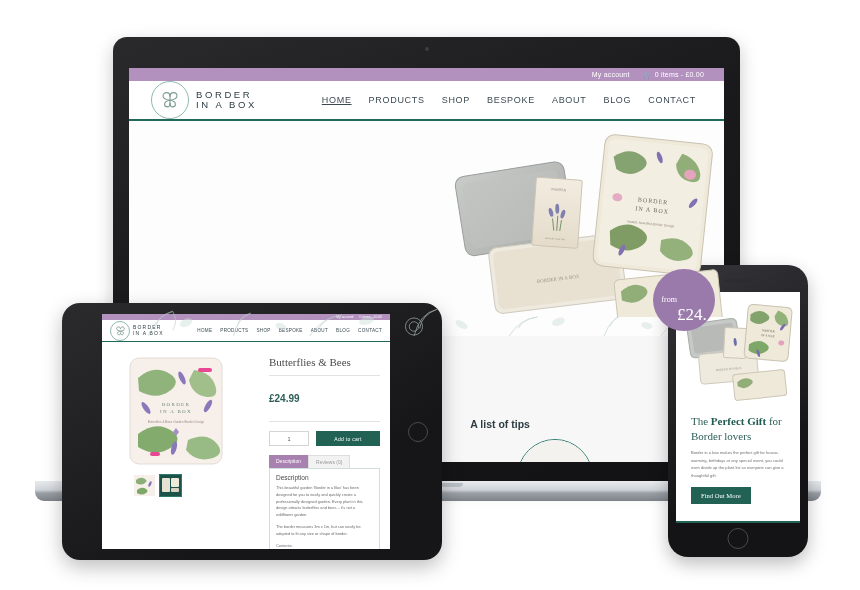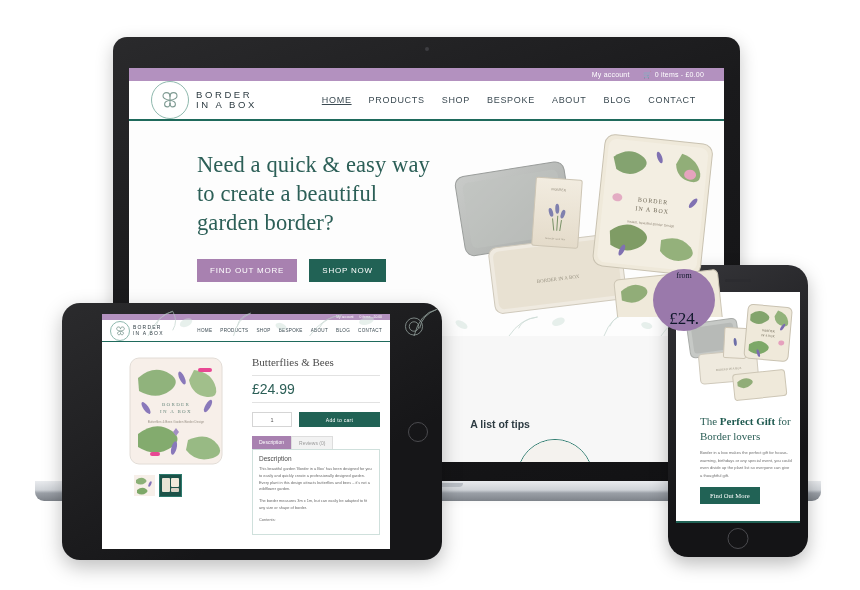--- a/index.html
+++ b/index.html
@@ -61,21 +61,21 @@
   .hero-h1{ font-family:"Liberation Serif", serif; color:#2c5f57; font-size:22.5px;
             line-height:1.28; letter-spacing:.1px;}
   .hero-btns{ margin-top:22px; display:flex; gap:12px;}
   .btn{ font-size:8px; letter-spacing:.8px; padding:7px 13px; color:#fff; border:0; display:inline-block;}
   .btn.purple{ background:#a881b0; }
   .btn.green{ background:#216255; }
 
   .hero-shot{ position:absolute; right:-6px; top:6px; width:290px; height:190px; z-index:2;}
   .price-bubble{
     position:absolute; right:15px; bottom:-14px; width:62px; height:62px; border-radius:50%;
-    background:#9a79ab; color:#0f172a; display:flex; flex-direction:column;
+    background:#9a79ab; color:#ffffff; display:flex; 
     align-items:center; justify-content:center; z-index:4;
     font-family:"Liberation Serif", serif;
   }
   .price-bubble .pb-from{ font-size:8px; line-height:1; }
   .price-bubble .pb-val{ font-size:17px; line-height:1.1;margin-top:30px; }
 
   .leafband{ position:absolute; left:0; right:0; bottom:0; height:38px; z-index:1; opacity:.65;}
 
   
   .inside{ background:#f7f7f7; height:170px; padding:14px 0 0 0; position:relative;}
@@ -110,23 +110,23 @@
   .t-brand-name{ line-height:1.05; color:#2d3b42; letter-spacing:1.2px; font-size:5px; margin-left:3px;}
   .t-nav{ margin-left:auto; display:flex; gap:8px; }
   .t-nav a{ font-size:4.6px; color:#3b4a52; text-decoration:none; letter-spacing:.3px;}
   .t-body{ display:flex; padding:14px 10px 0 10px; gap:12px; }
   .t-gallery{ width:128px; }
   .t-mainimg{ width:100%; height:110px; border-radius:5px; overflow:hidden;
               background:#fff; display:block; margin:0 auto;}
   .t-thumbs{ display:flex; gap:5px; margin-top:9px; padding-left:22px;}
   .t-thumb{ width:21px; height:21px; overflow:hidden; }
   .t-thumb.sel{ outline:1.2px solid #2c7a6d; }
-  .t-info{ flex:1; }
+  .t-info{ flex:1;margin-left:17px; }
   .t-title{ font-family:"Liberation Serif", serif; font-size:11px; color:#4c4c4c; }
-  .t-price{ font-size:14px; color:#2c5f57; font-weight:400; padding:5px 0;
+  .t-price{ font-size:10px; color:#2c5f57; font-weight:700; padding:17px 0;
             border-top:.7px solid #e2e2e2; border-bottom:.7px solid #e2e2e2; margin-top:7px;}
   .t-cartrow{ display:flex; gap:7px; margin-top:9px; }
   .t-qty{ width:40px; height:15px; border:.8px solid #d5d5d5; font-size:5.5px;
           display:flex; align-items:center; justify-content:center; color:#555; background:#fff;}
   .t-addcart{ flex:1; max-width:82px; height:15px; background:#216255; color:#fff;
               font-size:5px; display:flex; align-items:center; justify-content:center;
               letter-spacing:.3px;}
   .t-tabs{ display:flex; margin-top:9px; }
   .t-tab{ font-size:5px; padding:3px 7px; color:#fff; background:#a881b0; }
   .t-tab.off{ background:#f2f2f2; color:#9a9a9a; border:.7px solid #ddd; border-bottom:0;}
@@ -141,21 +141,21 @@
     border-radius:20px; box-shadow:0 7px 18px rgba(0,0,0,.26);}
   .phone-screen{ position:absolute; left:8px; top:27px; right:8px; bottom:34px;
                  background:#fff; overflow:hidden;}
   .phone-speaker{ position:absolute; left:50%; top:14px; transform:translateX(-50%);
                   width:26px; height:3px; border-radius:2px; background:#2c2c30;}
   .phone-cam{ position:absolute; left:50%; top:13px; margin-left:-24px;
               width:4px; height:4px; border-radius:50%; background:#2c2c30;}
   .phone-home{ position:absolute; left:50%; bottom:8px; transform:translateX(-50%);
                width:21px; height:21px; border-radius:50%; border:1.4px solid #4a4a4e;}
   .p-hero{ height:116px; background:#fff; padding:6px; }
-  .p-copy{ padding:6px 8px 8px 24px; }
+  .p-copy{ padding:6px 8px 8px 15px; }
   .p-h2{ font-family:"Liberation Serif", serif; color:#2c5f57; font-size:11px; line-height:1.32;}
   .p-h2 b{ color:#1f5a50; }
   .p-text{ font-size:4.1px; line-height:1.85; color:#6f6f6f; margin-top:6px;}
   .p-btn{ margin-top:8px; background:#216255; color:#fff; font-family:"Liberation Serif", serif;
           font-size:6.6px; padding:5px 10px; display:inline-block; }
   .p-rule{ height:5px; background:#216255; margin-top:9px; }
 
   
   svg{ display:block; }
 </style>
@@ -203,31 +203,20 @@
           <a href="#">SHOP</a>
           <a href="#">BESPOKE</a>
           <a href="#">ABOUT</a>
           <a href="#">BLOG</a>
           <a href="#">CONTACT</a>
         </nav>
       </div>
 
       <div class="hero">
 
-        <div class="hero-copy">
-          <div class="hero-h1">
-            <div>Need a quick &amp; easy way</div>
-            <div>to create a beautiful</div>
-            <div>garden border?</div>
-          </div>
-          <div class="hero-btns">
-            <span class="btn purple">FIND OUT MORE</span>
-            <span class="btn green">SHOP NOW</span>
-          </div>
-        </div>
 
         <div class="hero-shot">
           <svg width="290" height="190" viewBox="0 0 290 190">
             <defs>
               <linearGradient id="tinLid" x1="0" y1="0" x2="1" y2="1">
                 <stop offset="0" stop-color="#c9cbc9"></stop>
                   <stop offset="1" stop-color="#a9aca9"></stop>
               </linearGradient>
               <linearGradient id="card" x1="0" y1="0" x2="0" y2="1">
                 <stop offset="0" stop-color="#f2ece0"></stop>

